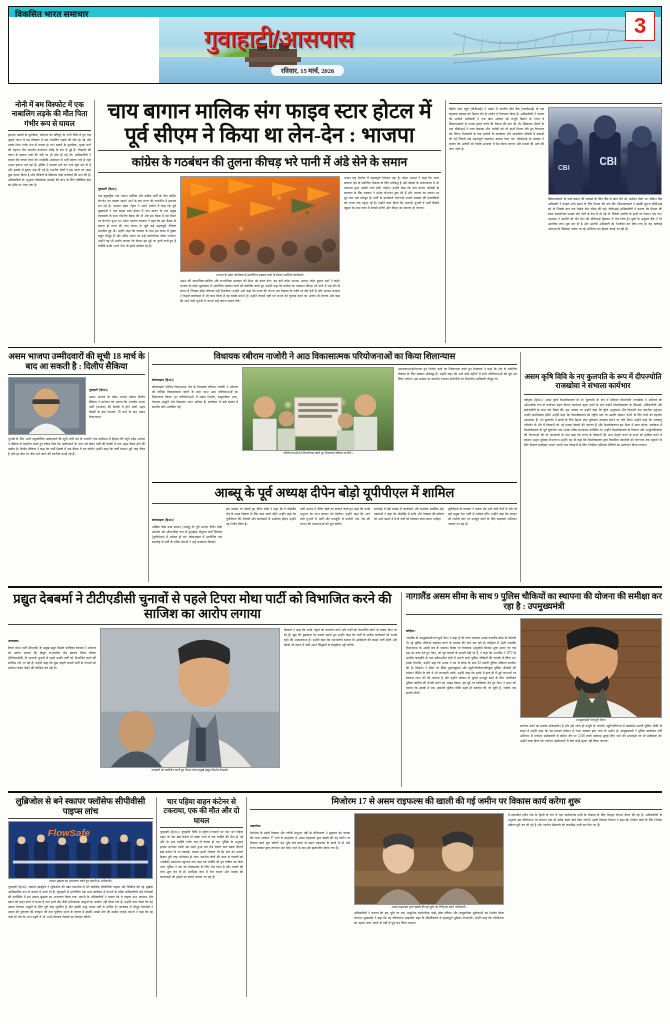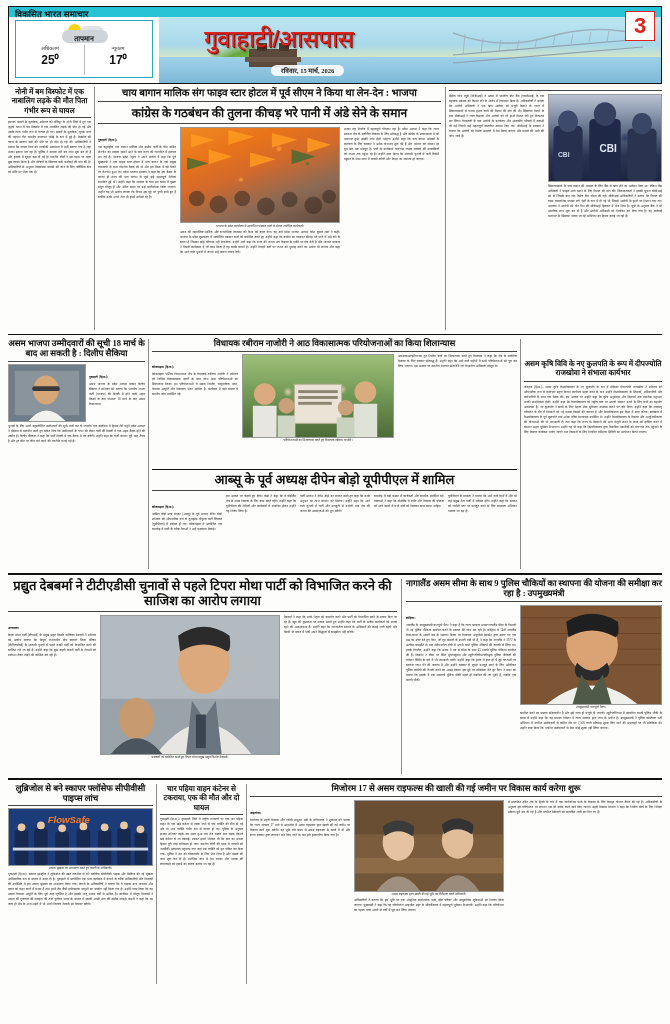--- a/index.html
+++ b/index.html
@@ -67,21 +67,21 @@
               font-size:7px; font-weight:bold; color:#111; z-index:3; }
   .wx-split { position:absolute; left:50%; top:24px; height:30px; border-left:1px solid #bbb; }
   .wx-cell { position:absolute; top:24px; width:50%; text-align:center; }
   .wx-cell.l { left:0; } .wx-cell.r { right:0; }
   .wx-cap { font-size:5px; color:#333; }
   .wx-val { font-size:12px; font-weight:bold; color:#111; font-family:"Liberation Sans",sans-serif; }
 
   
   .hl { font-weight:bold; color:#111; text-align:center; line-height:1.12;
         font-family:"Liberation Serif", serif; }
-  .hl-xl { font-size:10px; }
+  .hl-xl { font-size:21px; }
   .hl-lg { font-size:13px; }
   .hl-md { font-size:10.5px; }
   .hl-sm { font-size:8.6px; }
   .hl-xs { font-size:7.4px; }
   .sub-hl { font-size:12px; font-weight:bold; text-align:center; color:#111; }
 
   
   .photo { position:relative; overflow:hidden; border:0.6px solid #9a9a9a; }
   .cap { font-size:3.1px; text-align:center; color:#333; line-height:4px; }
 
@@ -154,40 +154,23 @@
         <rect x="14" y="8" width="10" height="8" fill="#4a3a2e"></rect>
         <rect x="36" y="8" width="10" height="8" fill="#4a3a2e"></rect>
         <rect x="2" y="22" width="56" height="5" fill="#6b584a"></rect>
       </svg>
     </div>
 
     <div class="mh-title">गुवाहाटी/आसपास</div>
     <div class="mh-date">रविवार, 15 मार्च, 2026</div>
     <div class="pagenum">3</div>
 
-    <div class="wx">
-      <div class="wx-cloud">
-        <div class="wx-sun"></div>
-        <div class="wx-c2"></div>
-        <div class="wx-c1"></div>
-      </div>
-      <div class="wx-label">तापमान</div>
-      <div class="wx-split"></div>
-      <div class="wx-cell l">
-        <div class="wx-cap">अधिकतम</div>
-        <div class="wx-val">25⁰</div>
-      </div>
-      <div class="wx-cell r">
-        <div class="wx-cap">न्यूनतम</div>
-        <div class="wx-val">17⁰</div>
-      </div>
-    </div>
   </div>
 
-  <div class="flex" style="margin-top:3px; height:243px;">
+  <div class="flex" style="margin-top:16px; height:243px;">
 
     <div class="col" style="width:86px; padding-right:3px;">
       <div class="hl hl-xs" style="line-height:1.25;">नोनी में बम विस्फोट में एक नाबालिग लड़के की मौत पिता गंभीर रूप से घायल</div>
       <div class="rule-thin" style="margin:2px 0 2px 0;"></div>
       <div class="body-col">इंफाल। खबरों के मुताबिक, शनिवार को मणिपुर के नोनी जिले में हुए एक जुड़वां घटना में बम विस्फोट में एक नाबालिग लड़के की मौत हो गई और उसके पिता गंभीर रूप से घायल हो गए। खबरों के मुताबिक, मृतक बच्चे की पहचान तीन स्थानीय कालाचन पांडेई के रूप में हुई है। विस्फोट की घटना के खारगा चन्नो की चोटे पर ही मौत हो गई थी। अधिकारियों ने बताया कि घायल पिता को नजदीकी अस्पताल में भर्ती कराया गया है जहां उनका इलाज चल रहा है। पुलिस ने मामला दर्ज कर जांच शुरू कर दी है और इलाके में सुरक्षा बढ़ा दी गई है। स्थानीय लोगों ने इस घटना पर गहरा दुख व्यक्त किया है और दोषियों के खिलाफ कड़ी कार्रवाई की मांग की है। अधिकारियों के अनुसार विस्फोटक सामग्री की जांच के लिए फोरेंसिक टीम को मौके पर भेजा गया है।</div>
     </div>
 
     <div class="vrule" style="margin:0 3px 0 0;"></div>
 
     <div class="col" style="width:347px; padding-right:4px;">

